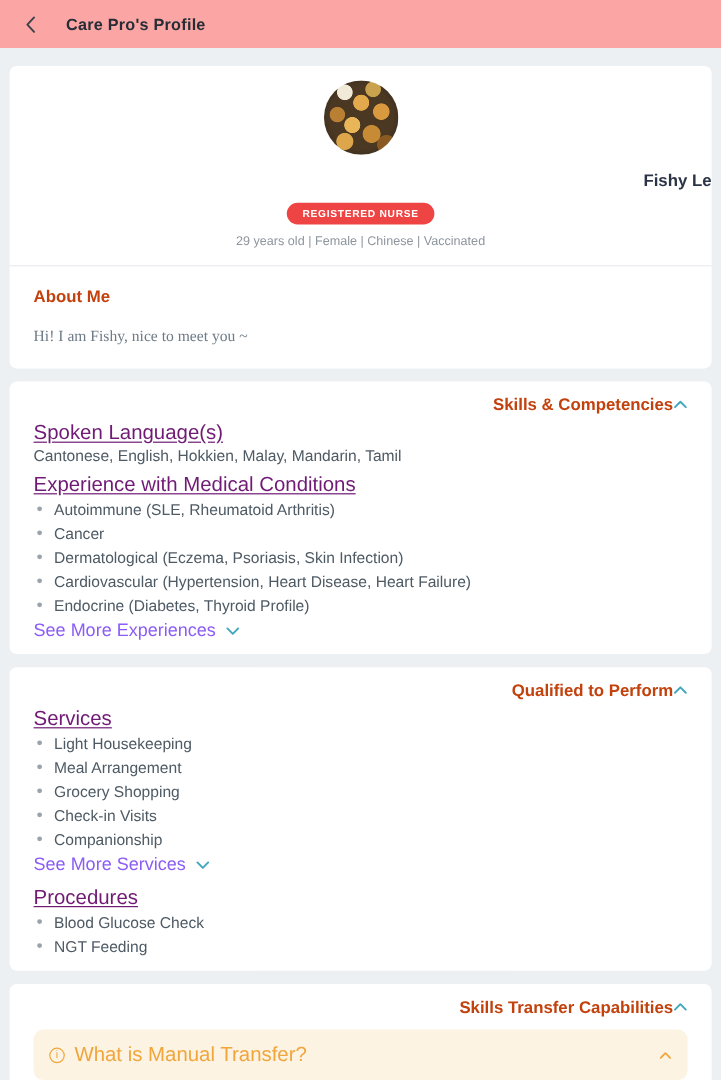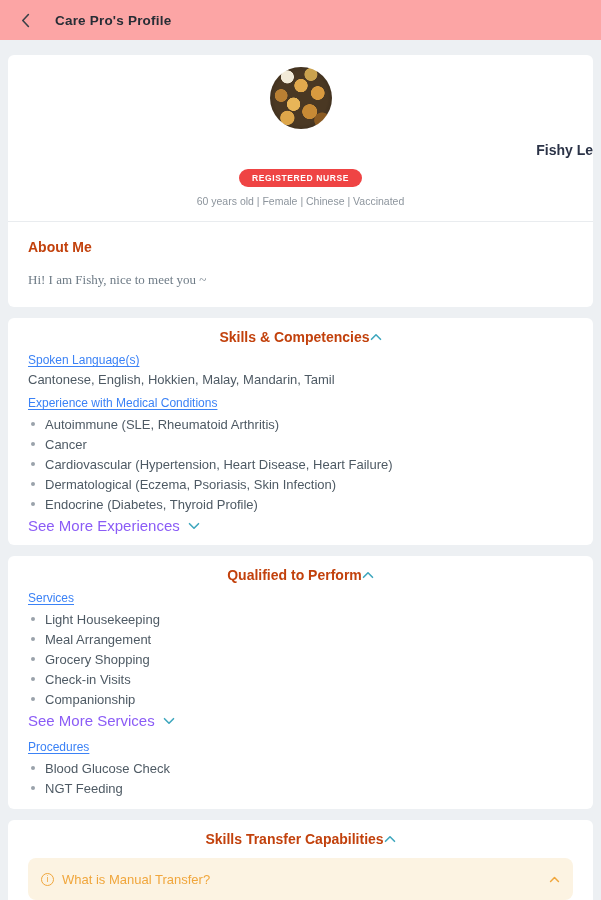--- a/index.html
+++ b/index.html
@@ -35,57 +35,57 @@
   .profile-name { text-align:right; margin-top:13px; font-size:14px; line-height:16px; font-weight:bold; color:#2b3347; }
   .badge { display:block; width:max-content; margin:11px auto 0; background:#ef4444; color:#fff;
     font-size:8.5px; line-height:10px; font-weight:bold; letter-spacing:.6px; padding:4px 13px; border-radius:10px; }
   .demographics { text-align:center; margin-top:8px; font-size:10.5px; line-height:13px; color:#8d959d; }
   .divider { height:1px; background:#E9ECEF; margin-top:13px; }
   .about-block { padding:18px 20px 20px; }
   .section-title { font-size:14px; line-height:15px; font-weight:bold; color:#c2410c; }
   .about-text { margin-top:17px; font-size:13px; line-height:15px; color:#6e7b86;font-family:Liberation Serif, serif; }
 
   
-  .card-head { display:flex; justify-content:center; align-items:center; height:16px; cursor:pointer; }
+  .card-head { display:flex; justify-content:flex-end; align-items:center; height:16px; cursor:pointer; }
   .chev { color:#3FA7BE; display:flex; align-items:center; }
-  .sublabel { margin-top:8px; font-size:12px; line-height:15px; color:#3b82f6;
+  .sublabel { margin-top:8px; font-size:17px; line-height:15px; color:#701a75;
     text-decoration:underline; text-underline-offset:2px; width:max-content; }
   .plain-text { margin-top:4px; font-size:13px; line-height:16px; color:#4e5a64; }
   ul.blist { list-style:none; margin-top:3px; }
   .blist li { display:flex; align-items:center; padding:2.5px 0; font-size:13px; line-height:15px; color:#4e5a64; }
   .dot { width:4px; height:4px; border-radius:50%; background:#9aa2ab; flex:0 0 auto; margin:0 10px 0 3px; }
   .see-more { display:flex; align-items:center; gap:8px; margin-top:3px; height:17px;
     color:#8b5cf6; font-size:15px; cursor:pointer; width:max-content; }
 
   
   .banner { margin-top:11px; background:#FCF3E2; border-radius:8px; display:flex; align-items:center;
     padding:0 13px; height:42px; color:#F0A63C; cursor:pointer; }
   .info-icon { width:13px; height:13px; border:1.2px solid #F0A63C; border-radius:50%;
     font-size:9px; line-height:11px; display:flex; align-items:center; justify-content:center; flex:0 0 auto; }
-  .banner-text { font-size:13px; margin-left:8px; flex:1; }
+  .banner-text { font-size:17px; margin-left:8px; flex:1; }
 </style>
 </head>
 <body>
 
 <div class="page">
 
   <header class="app-header">
     <span class="back-btn">
       <svg width="9" height="15" viewBox="0 0 9 15">
           <polyline points="7.4,1.5 1.8,7.5 7.4,13.5" fill="none" stroke="currentColor" stroke-width="1.6" stroke-linecap="round" stroke-linejoin="round"></polyline>
         </svg>
     </span>
     <span class="app-title">Care Pro's Profile</span>
   </header>
 
   <section class="card profile-card">
     <div class="avatar"></div>
     <div class="profile-name">Fishy Le</div>
     <span class="badge">REGISTERED NURSE</span>
-    <div class="demographics">60 years old | Female | Chinese | Vaccinated</div>
+    <div class="demographics">29 years old | Female | Chinese | Vaccinated</div>
     <div class="divider"></div>
     <div class="about-block">
       <h3 class="section-title">About Me</h3>
       <p class="about-text">Hi! I am Fishy, nice to meet you ~</p>
     </div>
   </section>
 
   <section class="card skills-card">
     <div class="card-head">
       <h3 class="section-title">Skills &amp; Competencies</h3>
@@ -102,25 +102,25 @@
         <li>
           <span class="dot"></span>
           <span>Autoimmune (SLE, Rheumatoid Arthritis)</span>
         </li>
         <li>
           <span class="dot"></span>
           <span>Cancer</span>
         </li>
         <li>
           <span class="dot"></span>
+          <span>Dermatological (Eczema, Psoriasis, Skin Infection)</span>
+        </li>
+        <li>
+          <span class="dot"></span>
           <span>Cardiovascular (Hypertension, Heart Disease, Heart Failure)</span>
-        </li>
-        <li>
-          <span class="dot"></span>
-          <span>Dermatological (Eczema, Psoriasis, Skin Infection)</span>
         </li>
         <li>
           <span class="dot"></span>
           <span>Endocrine (Diabetes, Thyroid Profile)</span>
         </li>
       </ul>
     <div class="see-more">
       <span>See More Experiences</span>
       <span class="chev">
         <svg width="12" height="8" viewBox="0 0 12 8">

